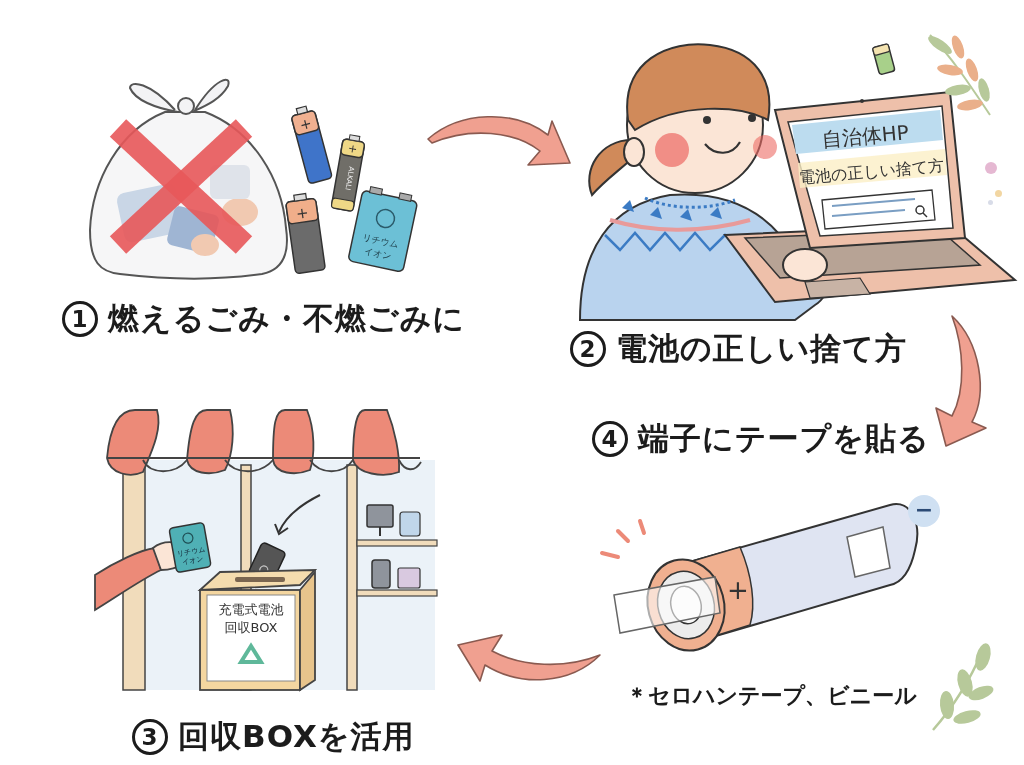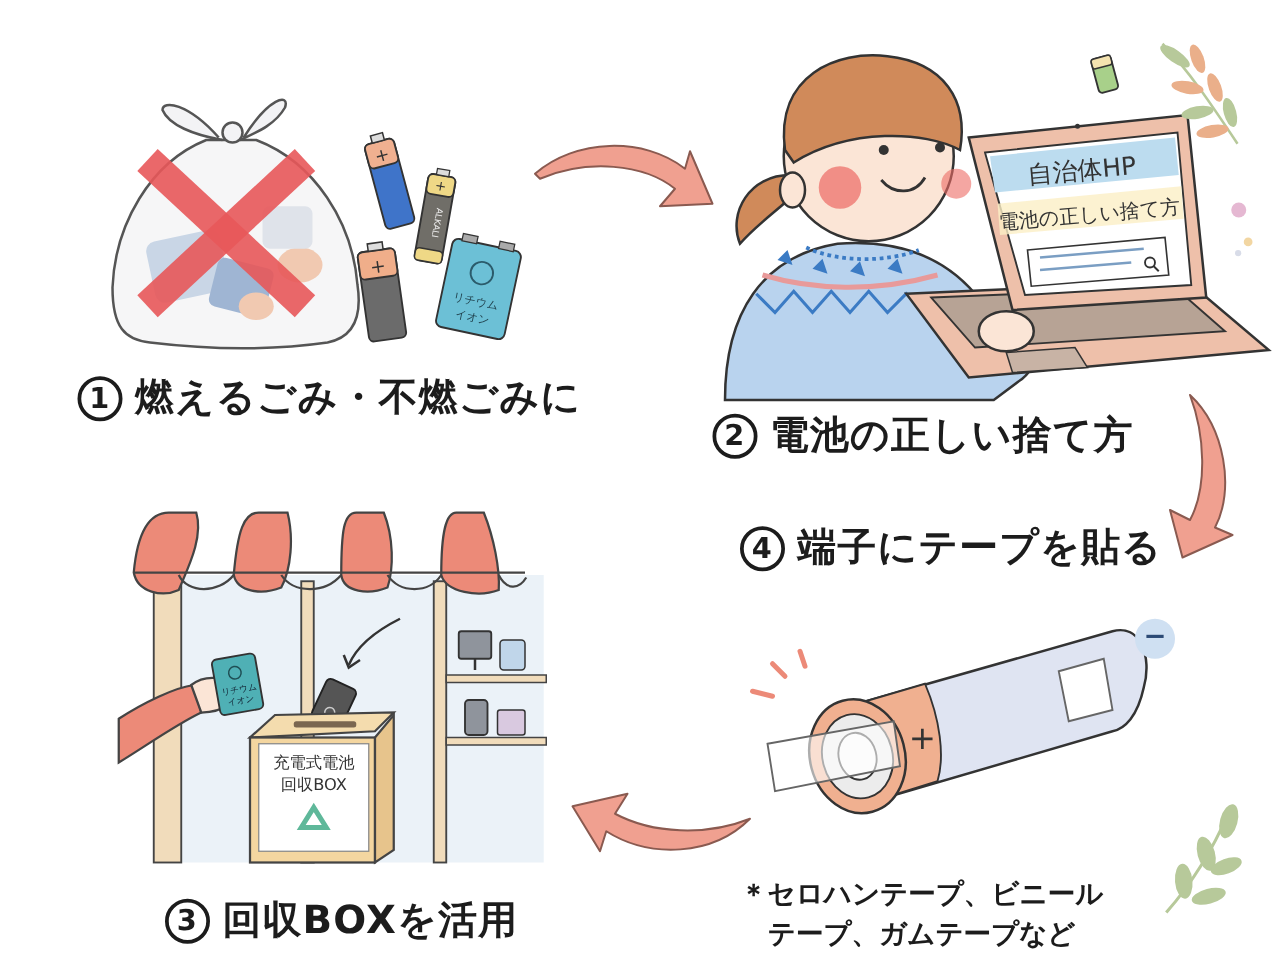--- a/index.html
+++ b/index.html
@@ -179,23 +179,22 @@
     <ellipse cx="96" cy="110" rx="15" ry="19" fill="#f7f7f7" stroke="#333" stroke-width="1.5" transform="rotate(-15 96 110)"></ellipse>
 
     <path d="M24 100 L125 82 L130 118 L30 138 Z" fill="#ffffff" fill-opacity="0.6" stroke="#666" stroke-width="1.5"></path>
     <text x="137" y="104" font-size="26" fill="#333" class="svg-text">+</text>
 
     <path d="M257 42 L293 32 L300 73 L265 82 Z" fill="#ffffff" stroke="#666" stroke-width="1.5"></path>
   </svg>
   <div class="abs" style="left:318px;top:0;width:32px;height:32px;border-radius:50%;background:#cfe0f2;text-align:center;line-height:30px;font-size:22px;font-weight:bold;color:#2b4a75;">−</div>
 </div>
 
-<div class="note" style="left:592px;top:680px;margin-top:20px;">
+<div class="note" style="left:626px;top:680px;">
   <div>＊セロハンテープ、ビニール</div>
-  <div>テープ、ガムテープなど</div>
 </div>
 
 <svg width="70" height="100" viewBox="0 0 70 100" style="left:925px;top:635px;">
   <path d="M8 95 C30 70 45 45 58 15" stroke="#b7c99a" stroke-width="2.5" fill="none"></path>
   <ellipse cx="58" cy="22" rx="7" ry="14" fill="#b7c99a" transform="rotate(15 58 22)"></ellipse>
   <ellipse cx="40" cy="48" rx="7" ry="14" fill="#b7c99a" transform="rotate(-15 40 48)"></ellipse>
   <ellipse cx="56" cy="58" rx="13" ry="6" fill="#b7c99a" transform="rotate(-20 56 58)"></ellipse>
   <ellipse cx="22" cy="70" rx="7" ry="14" fill="#b7c99a" transform="rotate(-5 22 70)"></ellipse>
   <ellipse cx="42" cy="82" rx="14" ry="6" fill="#b7c99a" transform="rotate(-15 42 82)"></ellipse>
 </svg>

